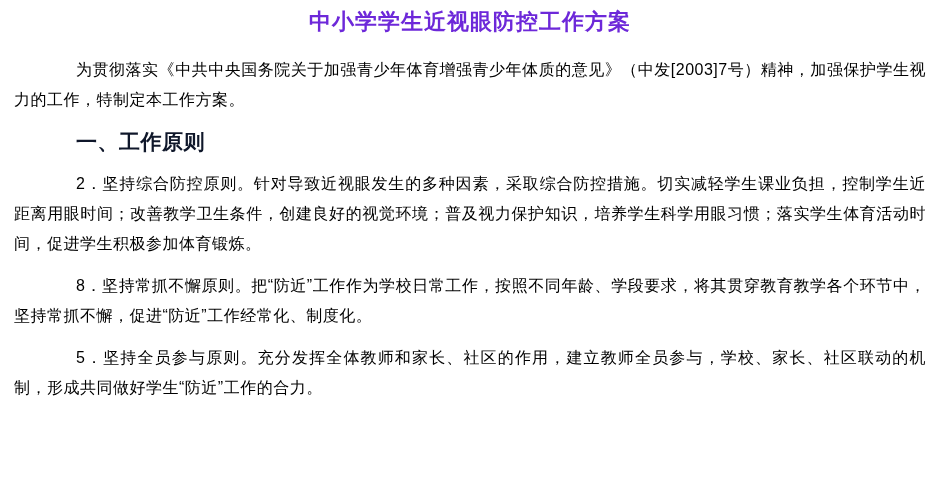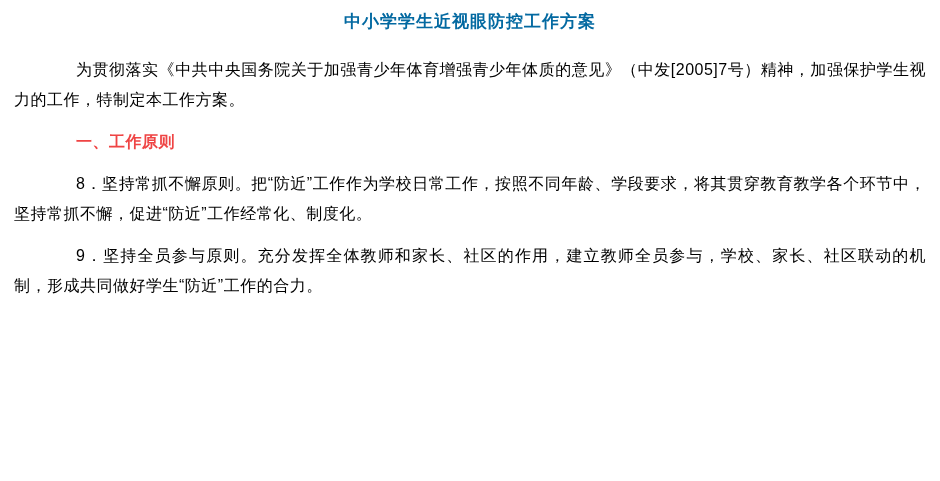--- a/index.html
+++ b/index.html
@@ -9,54 +9,55 @@
     color: #000000;
     font-family: "Liberation Sans", "DejaVu Sans", sans-serif;
   }
   .doc {
     width: 940px;
     box-sizing: border-box;
     padding: 7px 14px 4px 14px;
     background: #ffffff;
   }
   .doc-title {
-    font-size: 17px;
+    font-size: 22px;
     font-weight: bold;
-    color: #0369a1;
+    color: #6d28d9;
     text-align: center;
     line-height: 30px;
     letter-spacing: 1px;
     margin: 0 0 18px 0;
   }
   .doc p {
     font-size: 16px;
     line-height: 30px;
     margin: 12px 0;
     text-indent: 62px;
     text-align: justify;
     letter-spacing: 0.5px;
   }
   .section-heading {
-    font-size: 16px;
+    font-size: 21px;
     font-weight: bold;
-    color: #ef4444;
+    color: #0f172a;
     line-height: 30px;
     margin: 12px 0;
     text-indent: 62px;
     letter-spacing: 0.5px;
   }
 </style>
 </head>
 <body>
 
 <div class="doc">
   <h1 class="doc-title">中小学学生近视眼防控工作方案</h1>
 
-  <p>为贯彻落实《中共中央国务院关于加强青少年体育增强青少年体质的意见》（中发[2005]7号）精神，加强保护学生视力的工作，特制定本工作方案。</p>
+  <p>为贯彻落实《中共中央国务院关于加强青少年体育增强青少年体质的意见》（中发[2003]7号）精神，加强保护学生视力的工作，特制定本工作方案。</p>
 
   <h2 class="section-heading">一、工作原则</h2>
 
 
+  <p>2．坚持综合防控原则。针对导致近视眼发生的多种因素，采取综合防控措施。切实减轻学生课业负担，控制学生近距离用眼时间；改善教学卫生条件，创建良好的视觉环境；普及视力保护知识，培养学生科学用眼习惯；落实学生体育活动时间，促进学生积极参加体育锻炼。</p>
 
   <p>8．坚持常抓不懈原则。把“防近”工作作为学校日常工作，按照不同年龄、学段要求，将其贯穿教育教学各个环节中，坚持常抓不懈，促进“防近”工作经常化、制度化。</p>
 
-  <p>9．坚持全员参与原则。充分发挥全体教师和家长、社区的作用，建立教师全员参与，学校、家长、社区联动的机制，形成共同做好学生“防近”工作的合力。</p>
+  <p>5．坚持全员参与原则。充分发挥全体教师和家长、社区的作用，建立教师全员参与，学校、家长、社区联动的机制，形成共同做好学生“防近”工作的合力。</p>
 </div>
 
 </body></html>

